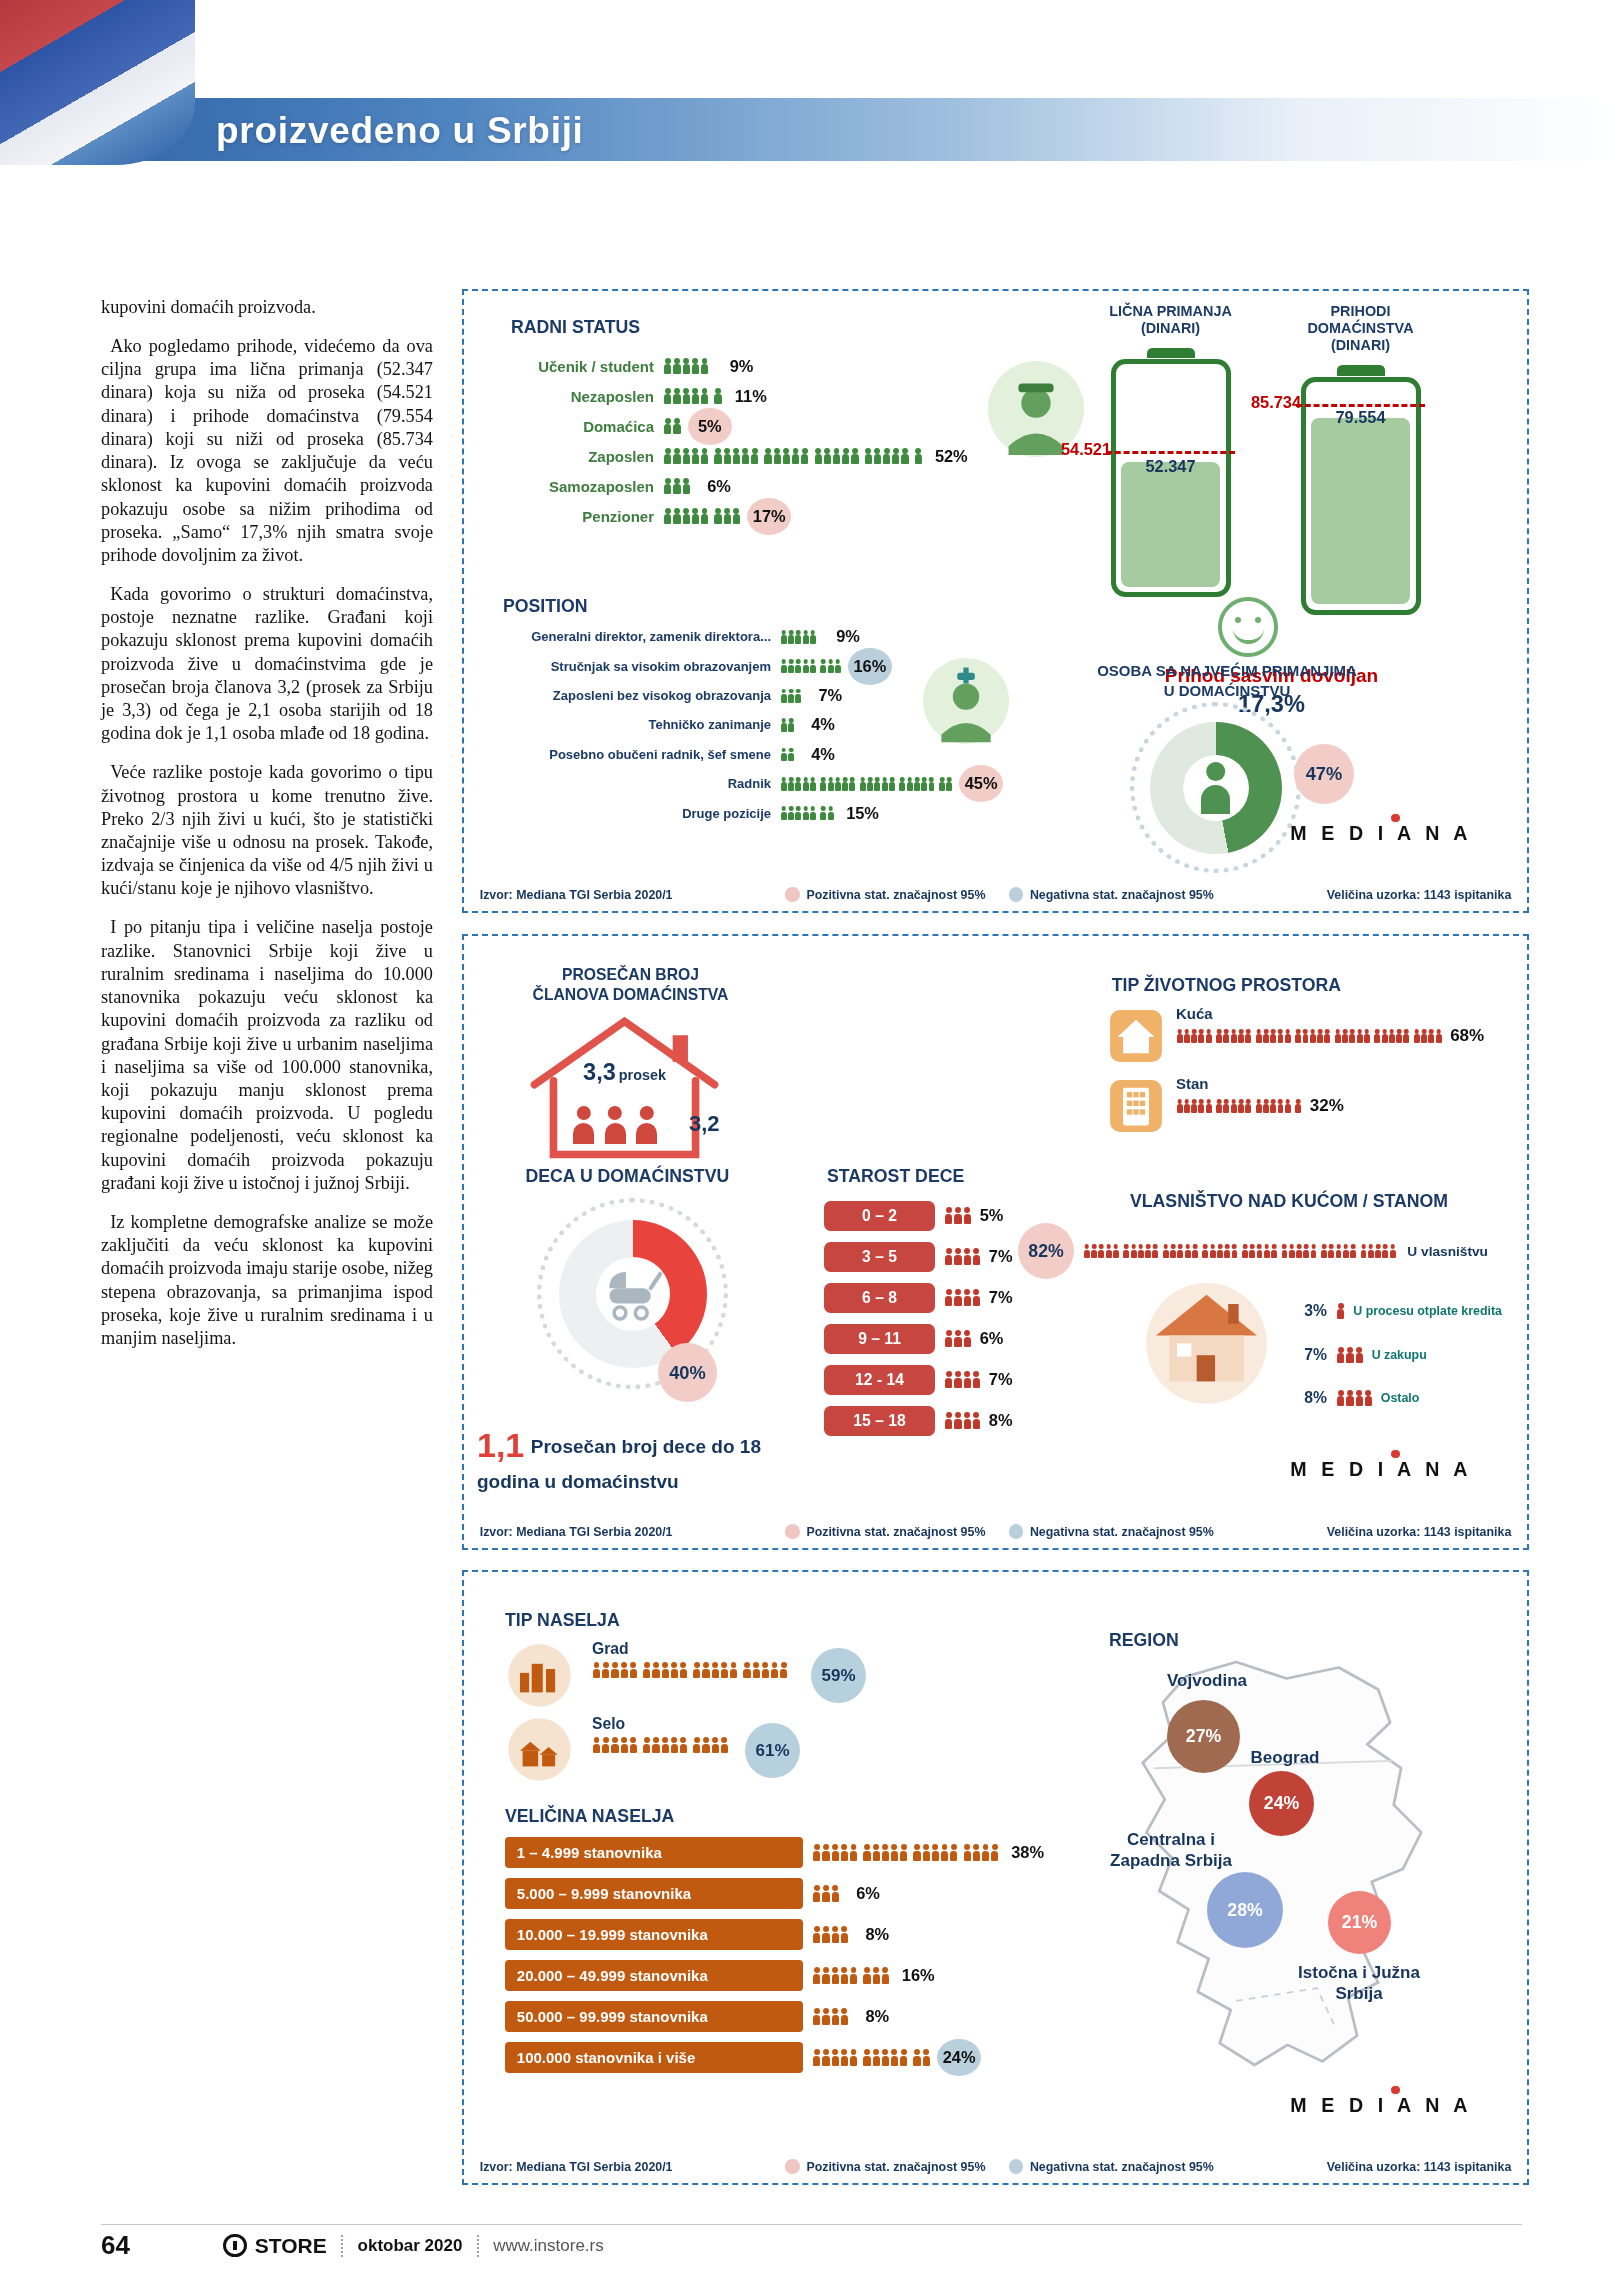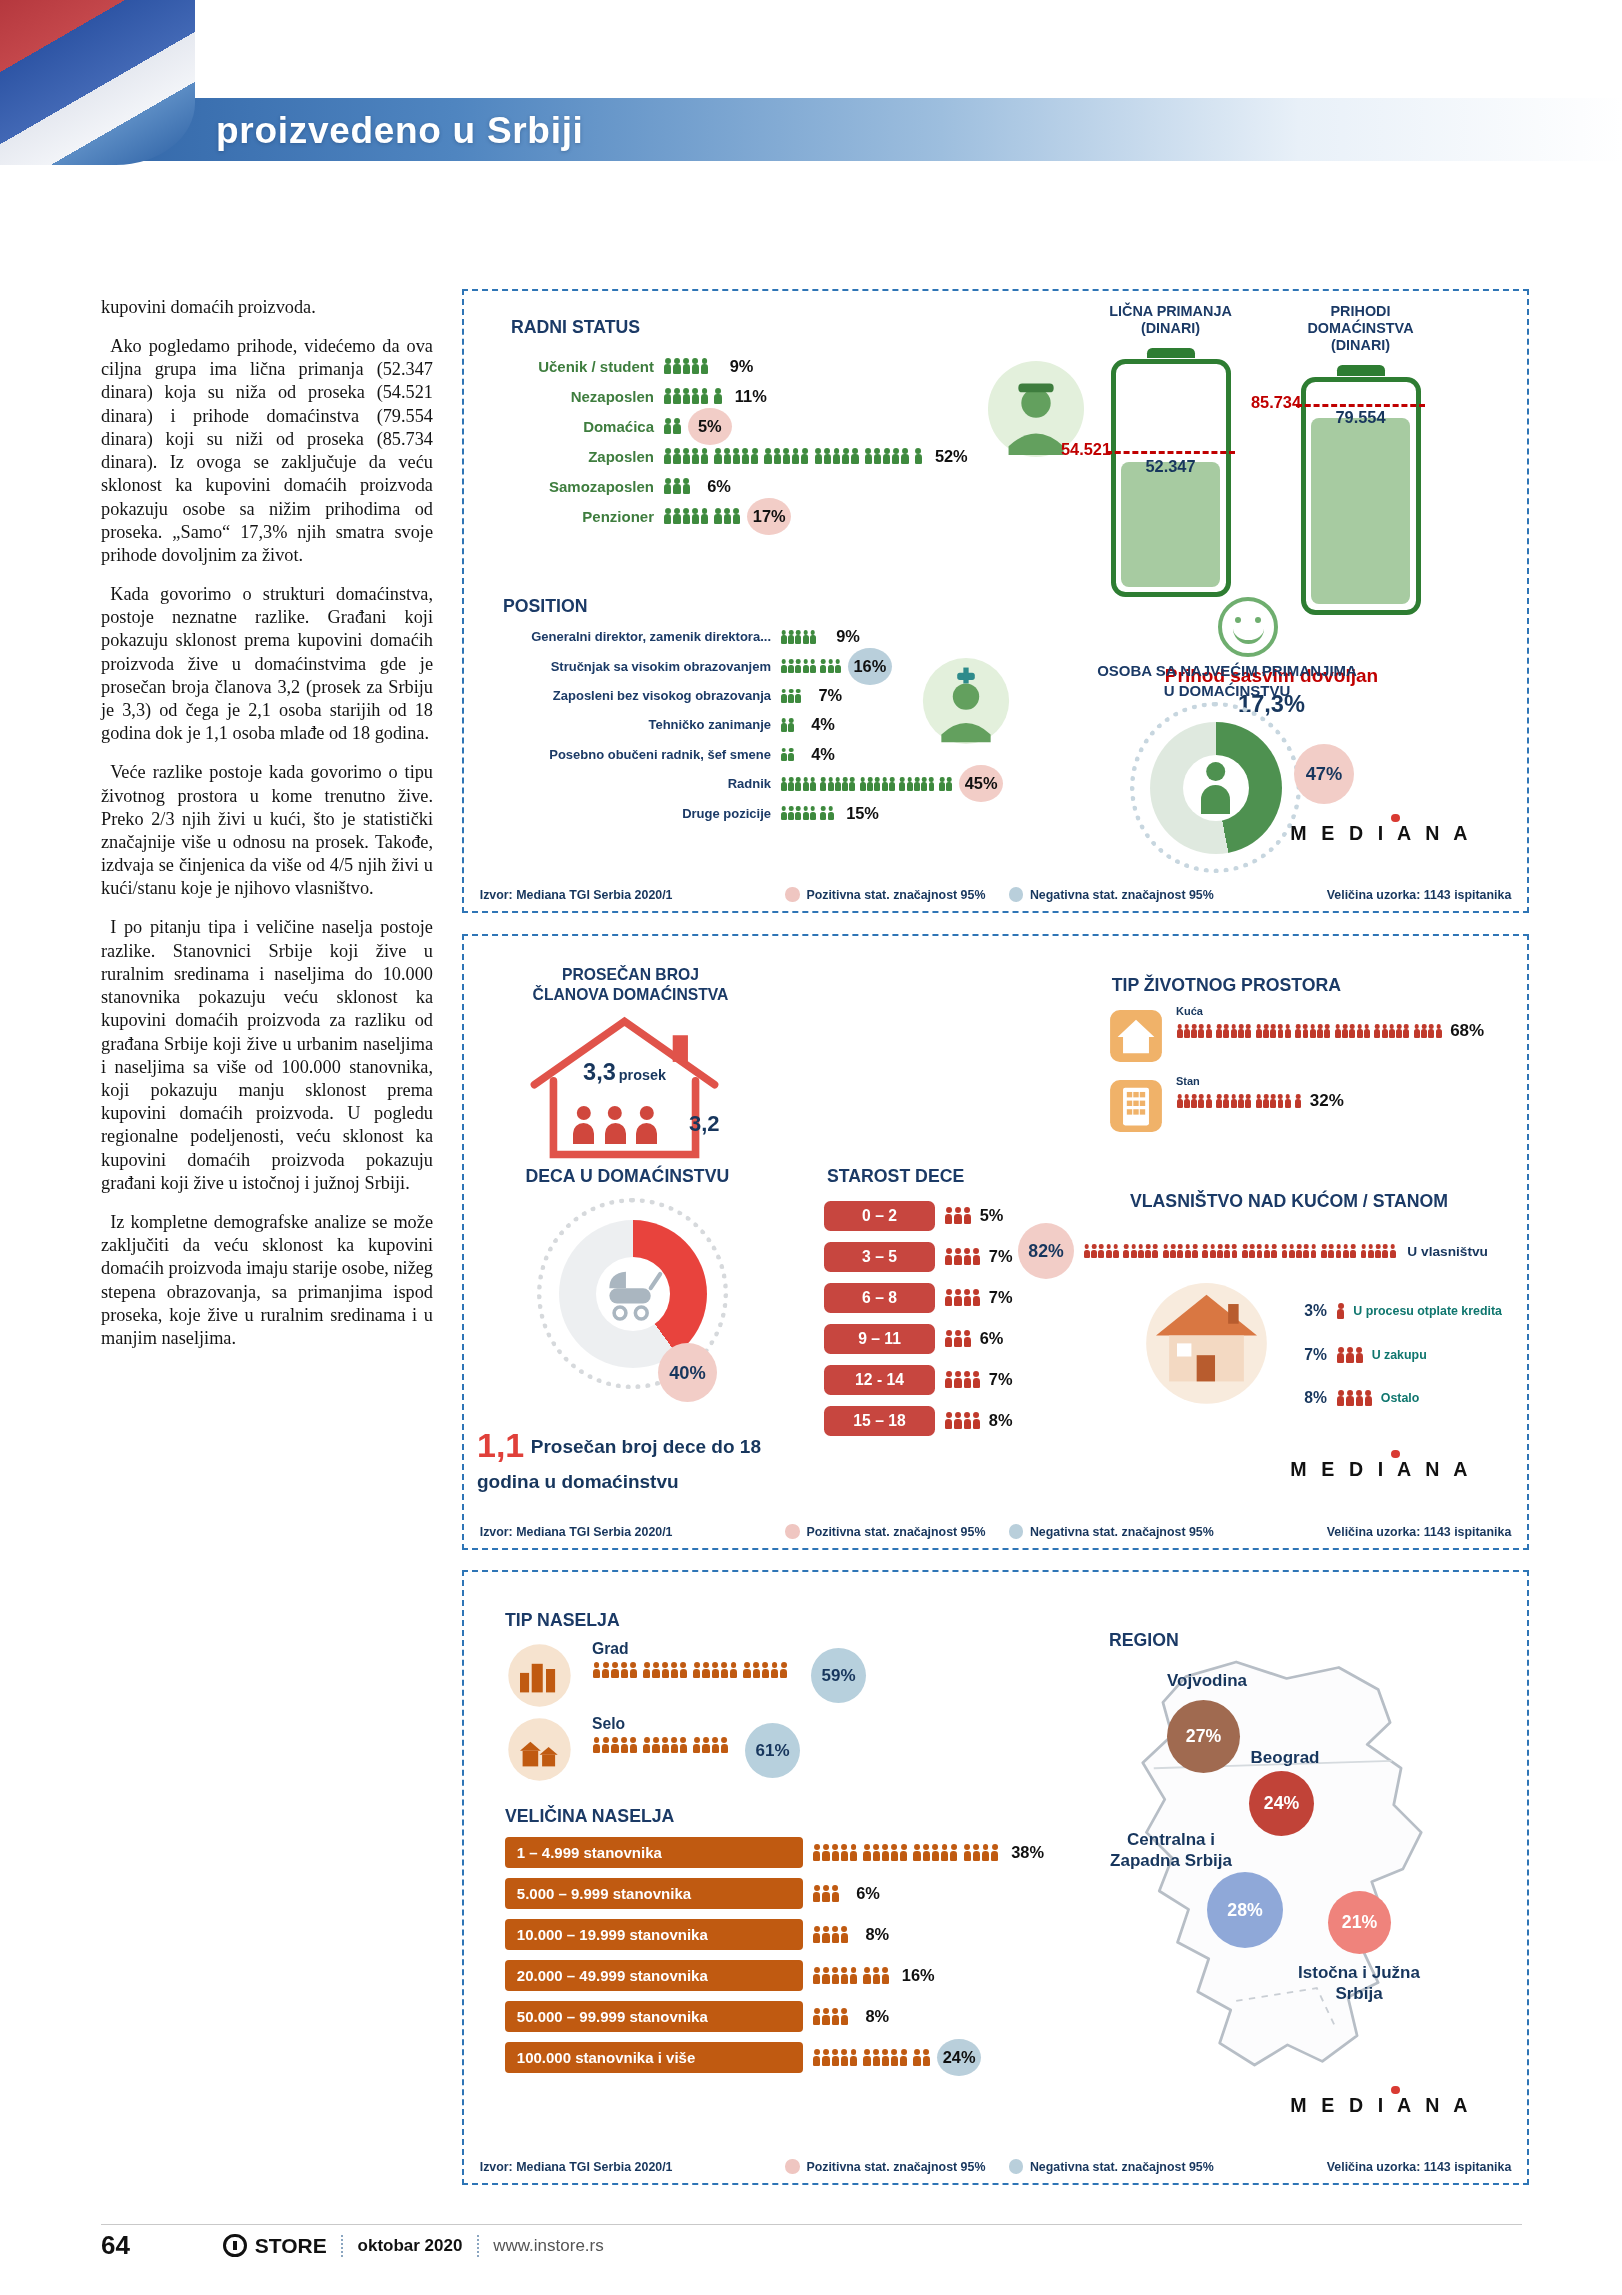--- a/index.html
+++ b/index.html
@@ -117,21 +117,21 @@
   .plab{font-size:14.4px;font-weight:bold}
   .h-figs{position:absolute;left:50px;top:97px;display:flex;gap:10.5px;color:#d0473d}
   .h-32{position:absolute;left:166px;top:102px;font-size:22px;font-weight:bold;color:#17365d}
   .odrasli{position:absolute;left:308px;top:77px;width:275px;text-align:center;color:#17365d;font-weight:bold;font-size:19.6px;line-height:1.35}
   .bignum{color:#e0403a;font-weight:bold;font-size:42px;vertical-align:-5.2px;margin-right:7.9px}
   .bignum2{color:#e0403a;font-weight:bold;font-size:34px;vertical-align:-3.9px;margin-right:6.5px}
 
   .tp-title{position:absolute;left:576px;top:39px;width:301px;text-align:right}
   .tpr{position:absolute;left:645px;width:406px}
   .tpr-icon{position:absolute;left:0;top:3.9px;width:54px;height:54px}
-  .tpr-lab{margin-left:67px;color:#17365d;font-weight:bold;font-size:11px}
+  .tpr-lab{margin-left:67px;color:#17365d;font-weight:bold;font-size:15px}
   .tpr-line{margin-left:67px;display:flex;align-items:center;margin-top:3.9px}
   .tpr-val{margin-left:7.9px;font-weight:bold;font-size:17px;color:#111}
 
   .deca-title{position:absolute;left:29.4px;top:230px;width:268px;text-align:center}
   #ring2{left:73px;top:262px;width:181px;height:181px;border-color:#d6d9dc}
   #donut2{width:148px;height:148px}
   #donut2:before{content:"";position:absolute;inset:37px;background:#fff;border-radius:50%}
   #badge40{left:194px;top:407px;width:59px;height:59px;font-size:18.3px}
   .deca-note{position:absolute;left:13px;top:487px;width:308px;color:#17365d;font-weight:bold;font-size:19px;line-height:1.35}
 

